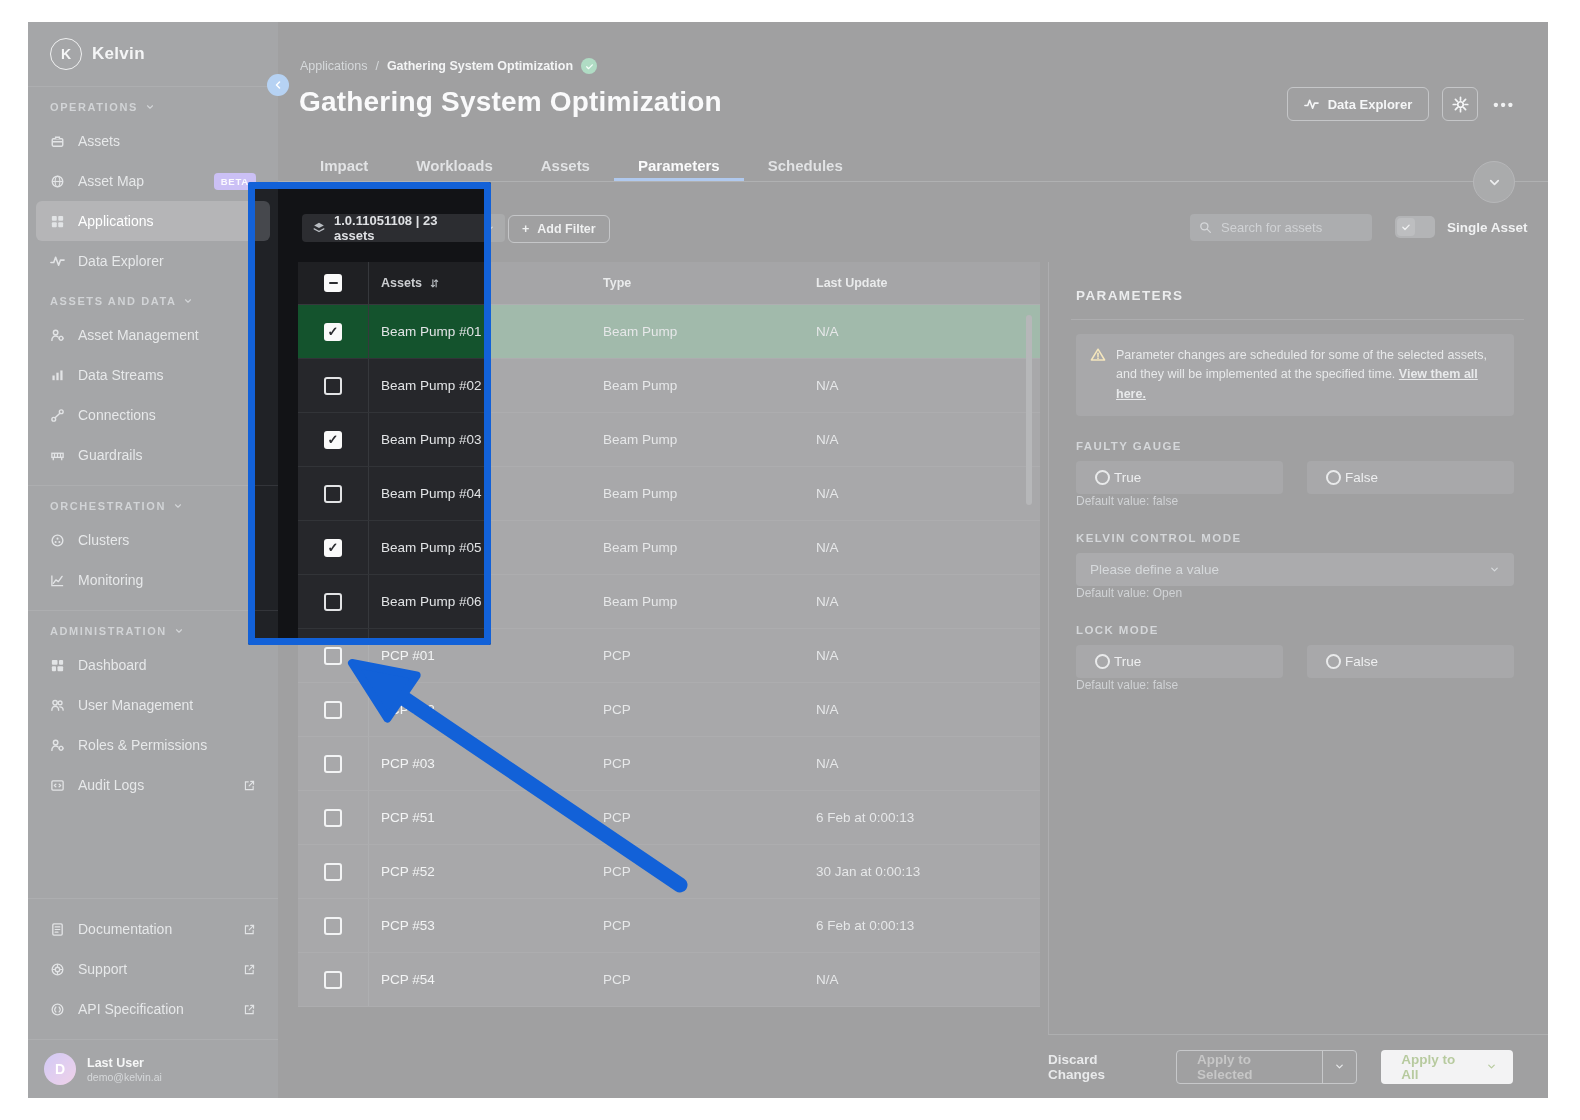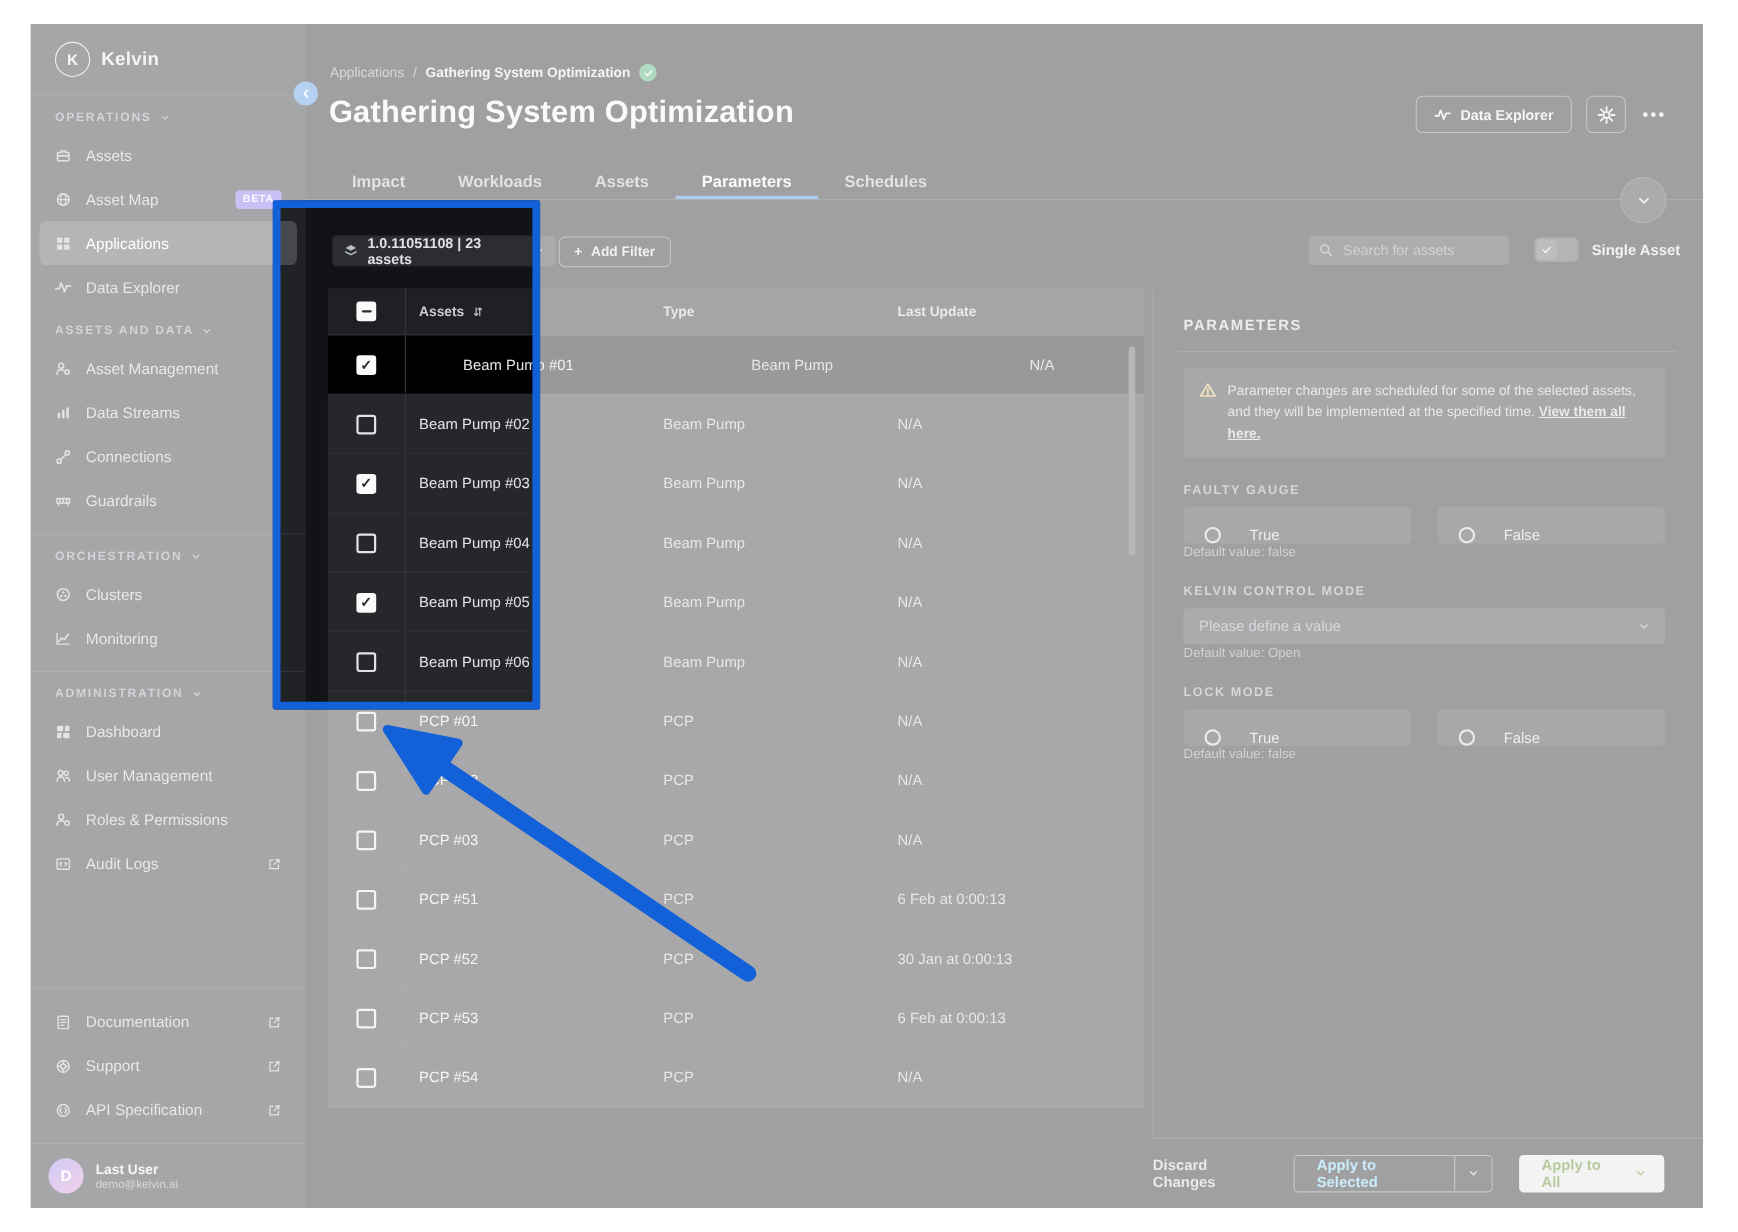--- a/index.html
+++ b/index.html
@@ -66,21 +66,21 @@
   .toggle-wrap{position:absolute;left:1117px;top:194px;display:flex;align-items:center;gap:12px;}
   .toggle{width:40px;height:22px;border-radius:5px;background:#43454a;position:relative;}
   .toggle .thumb{position:absolute;left:2px;top:2px;width:18px;height:18px;border-radius:4px;background:#5a5d62;
                  display:flex;align-items:center;justify-content:center;color:#d6d8da;}
   .toggle-label{color:#dcdee0;font-size:13.5px;font-weight:bold;}
 
   
   .asset-table{position:absolute;left:20px;top:240px;width:742px;}
   .thead{height:42px;background:#1f2023;display:flex;align-items:center;border-bottom:1px solid #36383c;}
   .trow{height:53px;background:#26272b;display:flex;align-items:center;border-bottom:1px solid #323438;}
-  .trow.hl{background:#000000;gap:40px;}
+  .trow.hl{background:#14532d;}
   .cell-cb{width:70px;flex:none;align-self:stretch;display:flex;align-items:center;justify-content:center;border-right:1px solid #36383c;}
   .cell-name{width:222px;flex:none;padding-left:12px;box-sizing:border-box;color:#e2e4e6;font-size:13.5px;}
   .cell-type{width:213px;flex:none;padding-left:12px;box-sizing:border-box;color:#c2c5c9;font-size:13.5px;}
   .cell-last{flex:1 1 auto;padding-left:12px;box-sizing:border-box;color:#c2c5c9;font-size:13.5px;}
   .thead .cell-name{color:#cbcdd0;font-size:12.5px;font-weight:bold;display:flex;align-items:center;gap:6px;}
   .thead .cell-type,.thead .cell-last{color:#cbcdd0;font-size:12.5px;font-weight:bold;}
   .sort-ic{color:#b9bdc2;font-size:11px;letter-spacing:-1px;}
   .cb{width:18px;height:18px;border-radius:3px;box-sizing:border-box;display:flex;align-items:center;justify-content:center;}
   .cb.un{border:2px solid #e2e3e5;background:transparent;}
   .cb.ck{background:#fafafa;}
@@ -93,34 +93,34 @@
   .params{position:absolute;left:770px;top:240px;right:0;bottom:63px;border-left:1px solid #323438;box-sizing:border-box;
           padding:26px 34px 0 27px;}
   .params-h{color:#ced0d3;font-size:13.5px;font-weight:bold;letter-spacing:1.4px;}
   .params-hr{border-top:1px solid #323438;margin:16px -10px 0 -5px;}
   .warnbox{margin-top:14px;background:#26272b;border-radius:4px;padding:12px 14px;display:flex;gap:10px;}
   .warnbox .wic{color:#e5c05b;margin-top:1px;}
   .warntext{color:#c6c9cc;font-size:12.5px;line-height:1.55;}
   .warnlink{text-decoration:underline;font-weight:bold;color:#c6c9cc;}
   .f-label{margin-top:24px;color:#979ca2;font-size:11.5px;font-weight:bold;letter-spacing:1.4px;}
   .radio-row{margin-top:9px;display:flex;gap:24px;}
-  .radio-opt{flex:1 1 0;background:#26272b;border-radius:4px;height:33px;display:flex;align-items:flex-end;gap:26px;padding-left:19px;}
+  .radio-opt{flex:1 1 0;background:#26272b;border-radius:4px;height:33px;display:flex;align-items:center;gap:4px;padding-left:19px;}
   .radio-dot{width:15px;height:15px;border-radius:50%;border:2px solid #c9cbce;box-sizing:border-box;}
   .radio-txt{color:#d6d8db;font-size:13.5px;}
   .f-note{color:#8d9298;font-size:12px;}
   .selectbox{margin-top:9px;height:33px;background:#2d2f33;border-radius:4px;display:flex;align-items:center;padding:0 14px;
              color:#9aa0a7;font-size:13.5px;}
   .selectbox .caret{margin-left:auto;color:#9aa0a7;}
 
   
   .foot{position:absolute;left:770px;right:0;bottom:0;height:63px;border-top:1px solid #35373b;display:flex;align-items:center;
         justify-content:flex-end;gap:24px;padding-right:35px;}
   .discard{color:#c9cbce;font-size:13.5px;font-weight:bold;}
   .btn-split{display:flex;align-items:stretch;height:32px;border:1px solid #74777c;border-radius:4px;overflow:hidden;}
-  .btn-split .m{display:flex;align-items:center;padding:0 20px;color:#7dd3fc;font-size:13.5px;font-weight:bold;}
+  .btn-split .m{display:flex;align-items:center;padding:0 20px;color:#737373;font-size:13.5px;font-weight:bold;}
   .btn-split .c{display:flex;align-items:center;justify-content:center;width:36px;border-left:1px solid #74777c;color:#c6c8cb;}
   .btn-light{display:flex;align-items:center;gap:16px;height:34px;background:#e1e2e4;border-radius:4px;padding:0 16px 0 20px;
              color:#4d7c0f;font-size:13.5px;font-weight:bold;}
 
   
   .spot-hole{position:absolute;left:248px;top:182px;width:243px;height:463px;box-sizing:border-box;
              border:7px solid #1261d8;border-radius:2px;box-shadow:0 0 0 3000px rgba(255,255,255,0.60);z-index:50;pointer-events:none;}
   .arrow-svg{position:absolute;left:0;top:0;z-index:60;pointer-events:none;}
 </style>
 </head>

